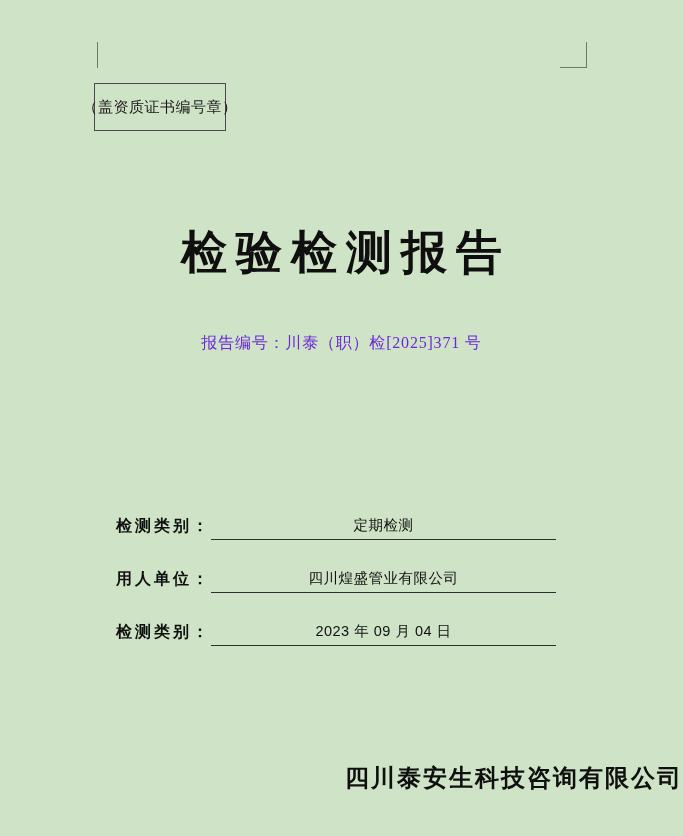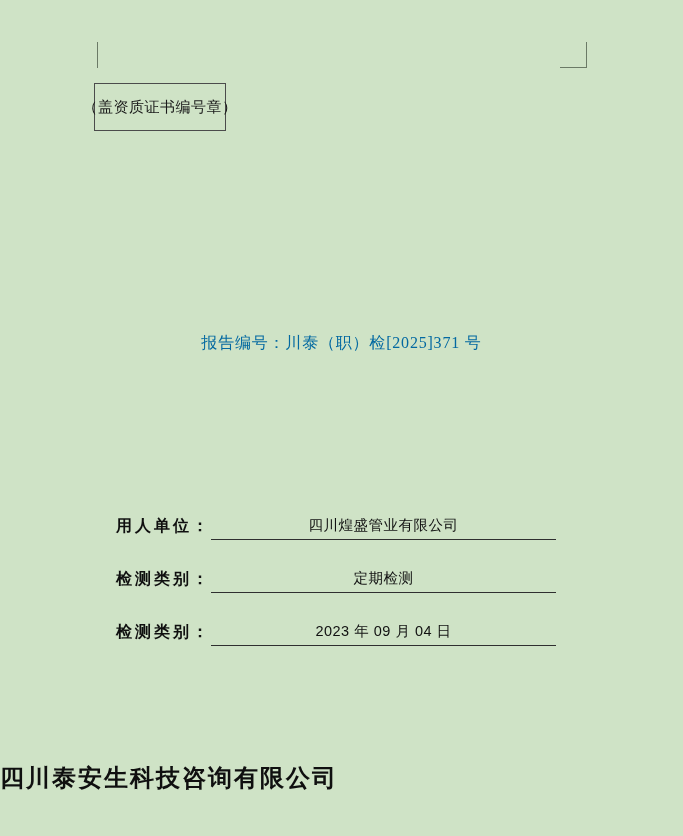--- a/index.html
+++ b/index.html
@@ -87,21 +87,21 @@
   
   .report-no {
     position: absolute;
     left: 0;
     right: 0;
     top: 333px;
     text-align: center;
     font-family: "Liberation Serif", "DejaVu Serif", serif;
     font-size: 16px;
     letter-spacing: 0.8px;
-    color: #0369a1;
+    color: #6d28d9;
   }
 
   
   .fields {
     position: absolute;
     left: 0;
     right: 0;
     top: 516px;
   }
   .field-row {
@@ -130,21 +130,21 @@
     padding-bottom: 4px;
     color: #111;
   }
 
   
   .footer-company {
     position: absolute;
     left: 0;
     right: 0;
     top: 762px;
-    text-align: left;
+    text-align: right;
     font-family: "Liberation Serif", "DejaVu Serif", serif;
     font-weight: bold;
     font-size: 24px;
     letter-spacing: 2px;
     color: #0f0f0f;
   }
 </style>
 </head>
 <body>
 
@@ -156,33 +156,34 @@
   </div>
   <div class="crop-mark crop-tr">
     <div class="v"></div>
     <div class="h"></div>
   </div>
 
   <div class="seal-box">
     <span class="seal-text">（盖资质证书编号章）</span>
   </div>
 
+  <div class="main-title">检验检测报告</div>
 
   <div class="report-no">报告编号：川泰（职）检[2025]371 号</div>
 
   <div class="fields">
 
     <div class="field-row">
-      <div class="field-label">用人单位：</div>
-      <div class="field-value">四川煌盛管业有限公司</div>
+      <div class="field-label">检测类别：</div>
+      <div class="field-value">定期检测</div>
     </div>
 
     <div class="field-row">
-      <div class="field-label">检测类别：</div>
-      <div class="field-value">定期检测</div>
+      <div class="field-label">用人单位：</div>
+      <div class="field-value">四川煌盛管业有限公司</div>
     </div>
 
     <div class="field-row">
       <div class="field-label">检测类别：</div>
       <div class="field-value">2023 年 09 月 04 日</div>
     </div>
 
   </div>
 
   <div class="footer-company">四川泰安生科技咨询有限公司</div>

